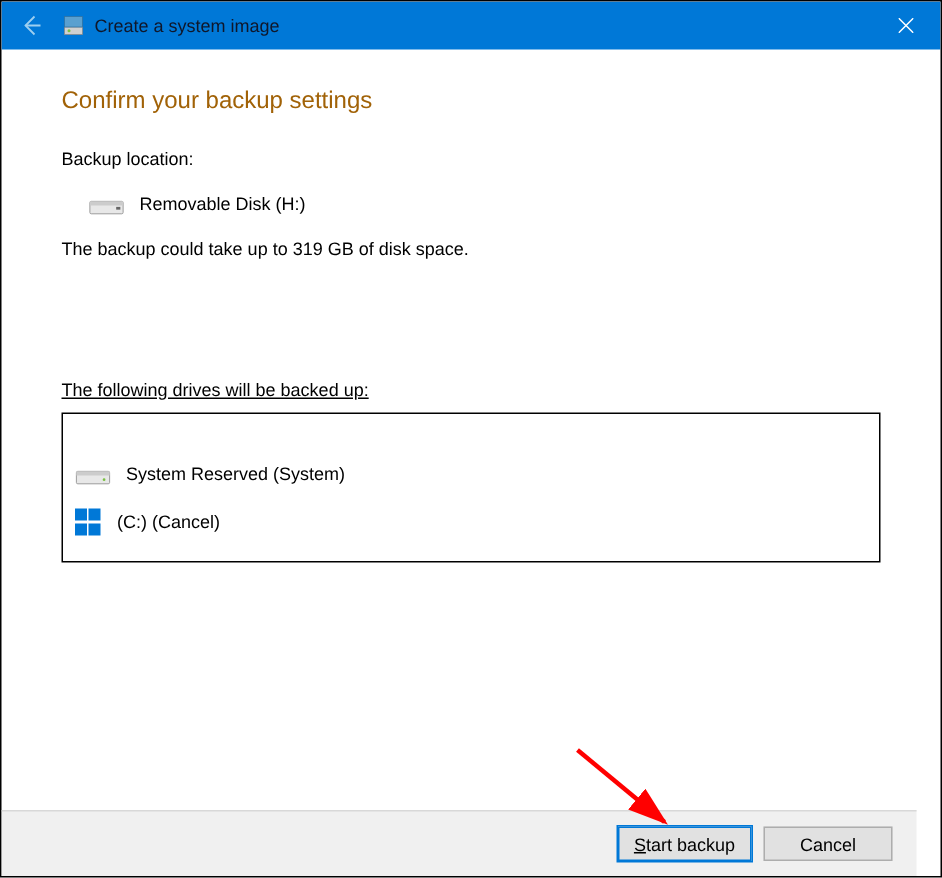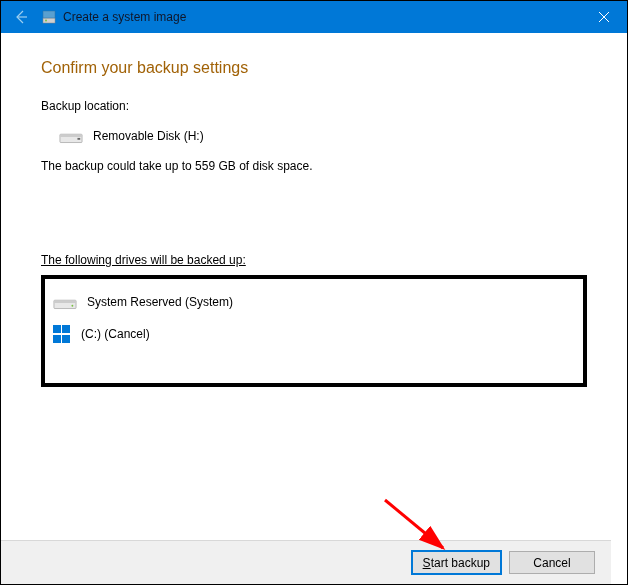--- a/index.html
+++ b/index.html
@@ -71,23 +71,23 @@
       width: 24px;
       height: 16px;
       display: flex;
       align-items: center;
       justify-content: center;
     }
     .disk-name { font-size: 12px; }
     .space-text { font-size: 12px; margin-bottom: 80px; }
     .drives-label { font-size: 12px; margin-bottom: 8px; text-decoration: underline; }
     .drives-box {
-      border: 4px solid #000000;
-      height: 112px;
-      padding: 7px 8px;
+      border: 1px solid #000000;
+      height: 100px;
+      padding: 24px 8px;
     }
     .drive-item {
       display: flex;
       align-items: center;
       gap: 10px;
       height: 32px;
     }
     .hdd-icon {
       width: 24px;
       height: 16px;
@@ -172,21 +172,21 @@
   <div class="disk-row">
     <div class="disk-icon">
       <svg width="26" height="18" viewBox="0 0 26 18">
           <rect x="1" y="6" width="24" height="9" rx="1" fill="#e8e8e8" stroke="#999" stroke-width="0.7"></rect>
           <rect x="1" y="6" width="24" height="3" fill="#ccc"></rect>
           <rect x="20" y="10" width="3" height="2" fill="#666"></rect>
         </svg>
     </div>
     <div class="disk-name">Removable Disk (H:)</div>
   </div>
-  <div class="space-text">The backup could take up to 559 GB of disk space.</div>
+  <div class="space-text">The backup could take up to 319 GB of disk space.</div>
 
   <div class="drives-label">The following drives will be backed up:</div>
   <div class="drives-box">
     <div class="drive-item">
       <div class="hdd-icon">
         <svg width="26" height="18" viewBox="0 0 26 18">
             <rect x="1" y="6" width="24" height="9" rx="1" fill="#e8e8e8" stroke="#999" stroke-width="0.7"></rect>
             <rect x="1" y="6" width="24" height="3" fill="#ccc"></rect>
             <circle cx="21" cy="12" r="1" fill="#7bc043"></circle>
           </svg>

